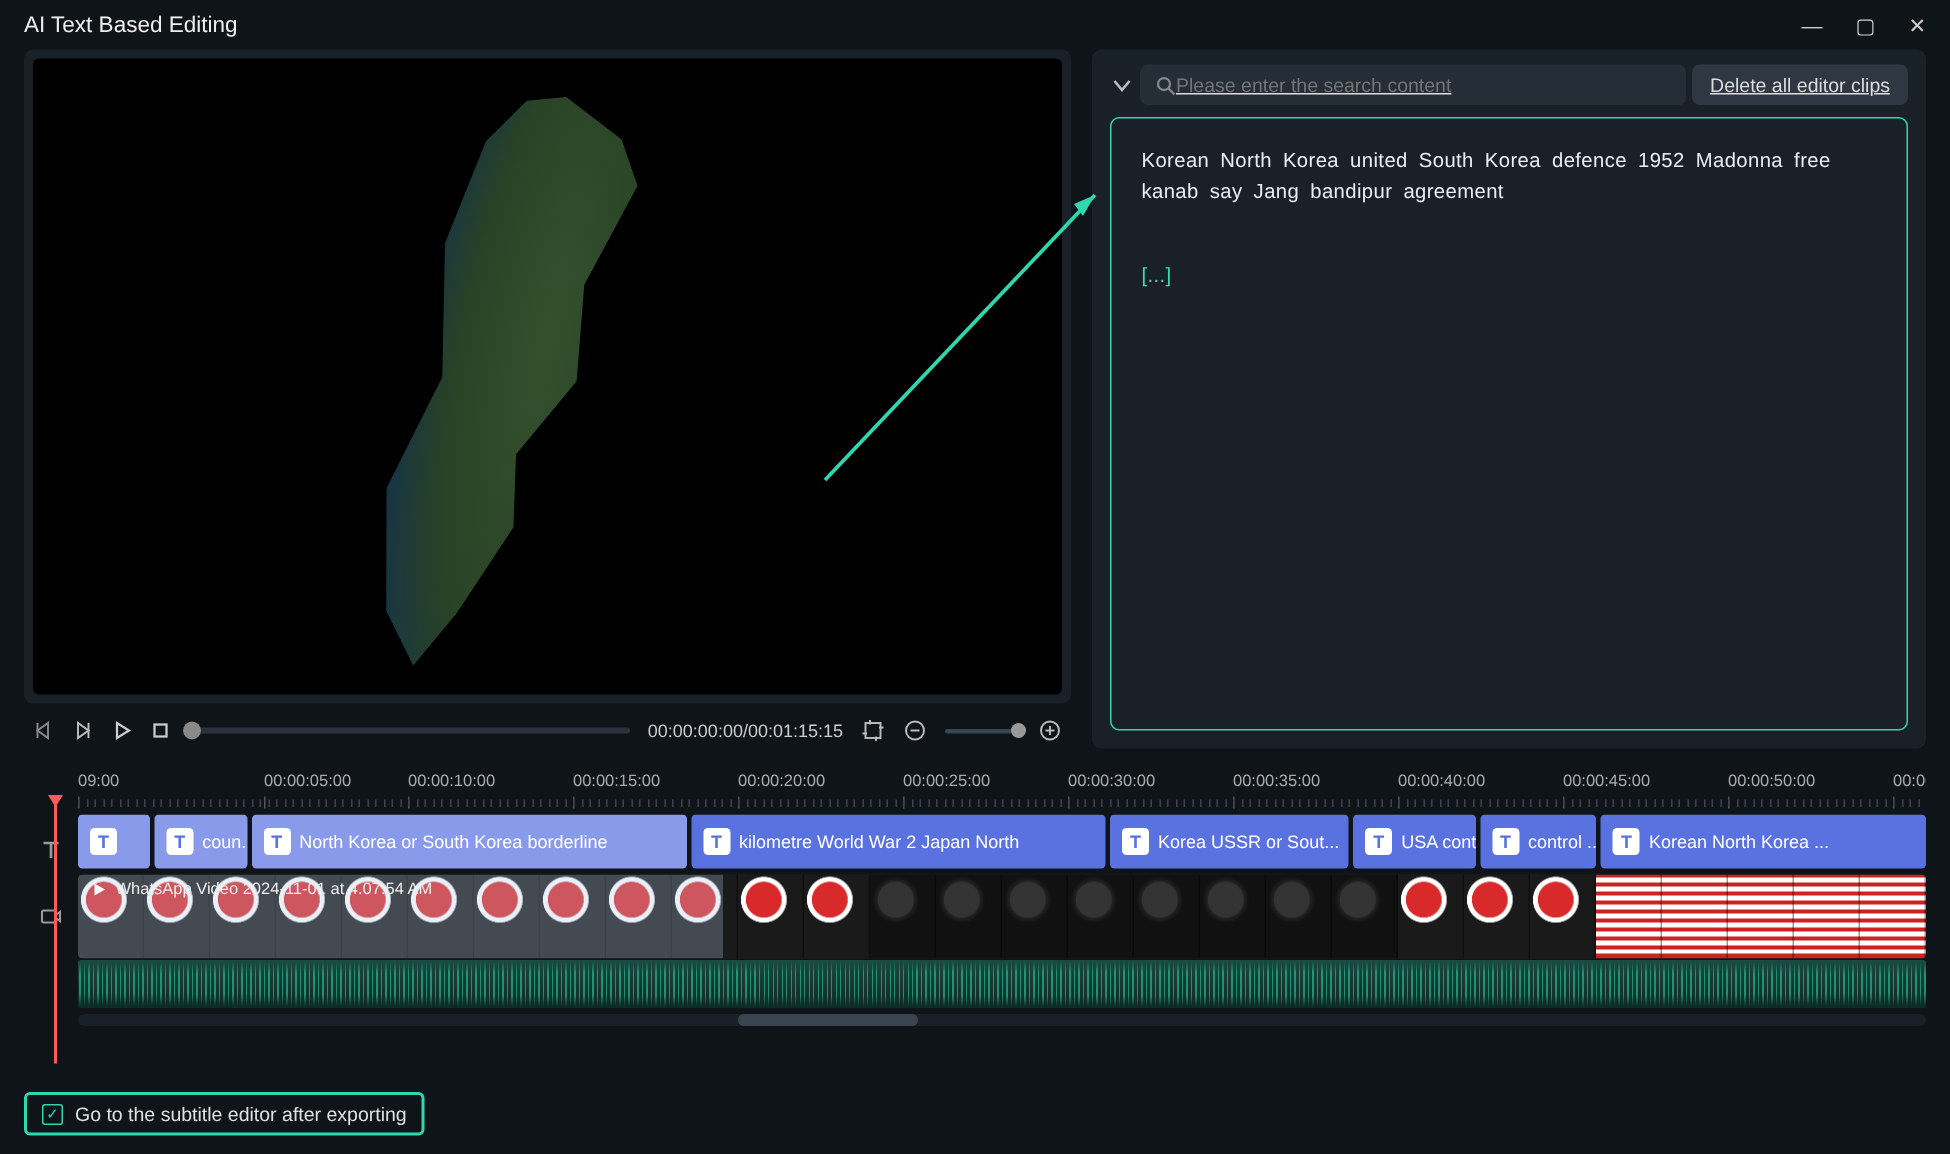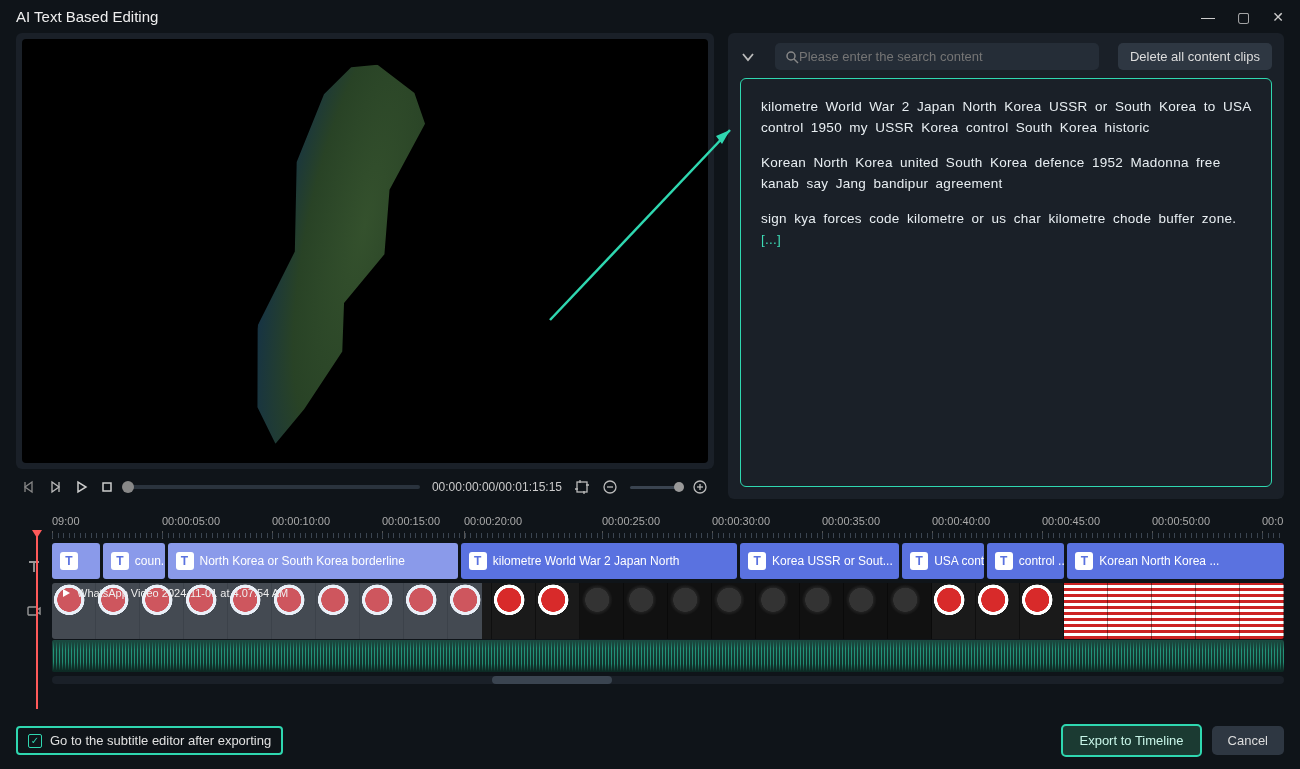--- a/index.html
+++ b/index.html
@@ -30,21 +30,21 @@
   .playerbar { display: flex; align-items: center; gap: 12px; padding: 10px 6px 4px 6px; }
   .ctrl-btn { color: #bbb; cursor: pointer; display: inline-flex; }
   .seek { flex: 1; height: 4px; background: #2a333d; border-radius: 2px; position: relative; }
   .seek .dot { position: absolute; left: -4px; top: -4px; width: 12px; height: 12px; border-radius: 50%; background: #888; }
   .timecode { font-size: 12px; color: #ccc; }
   .vol { width: 50px; height: 3px; background: #3a4450; border-radius: 2px; position: relative; }
   .vol .dot { position: absolute; right: -4px; top: -4px; width: 10px; height: 10px; border-radius: 50%; background: #999; }
 
   
   .right-pane { flex: 1; background: #1a2028; border-radius: 6px; padding: 10px 12px 12px 12px; display: flex; flex-direction: column; }
-  .right-top { display: flex; align-items: center; gap: 19px; margin-bottom: 8px; }
+  .right-top { display: flex; align-items: center; gap: 4px; margin-bottom: 8px; text-decoration: underline; }
   .search { flex: 1; background: #252d37; border-radius: 5px; display: flex; align-items: center; padding: 6px 10px; }
   .search input { flex: 1; background: transparent; border: none; color: #ccc; outline: none; font-size: 13px; }
   .del-silent { background: #2e3742; color: #ddd; border: none; border-radius: 5px; padding: 6px 12px; cursor: pointer; font-size: 13px; }
   .transcript { flex: 1; border: 1.5px solid #2fd7b0; border-radius: 6px; padding: 18px 20px; font-size: 13.5px; line-height: 1.55; letter-spacing: 0.02em; color: #e8eef2; }
   .transcript p { margin-bottom: 14px; word-spacing: 0.25em; }
   .hl { background: #2a8a6a; color: #fff; border-radius: 2px; }
   .ellip { color: #3edcb6; }
 
   
   .timeline-area { padding: 8px 16px 0 16px; flex: 1; display: flex; flex-direction: column; }
@@ -179,38 +179,37 @@
         </span>
         <div class="search">
           <span>
             <svg width="14" height="14" viewBox="0 0 14 14">
                 <circle cx="6" cy="6" r="4" fill="none" stroke="#888" stroke-width="1.5"></circle>
                 <line x1="9" y1="9" x2="13" y2="13" stroke="#888" stroke-width="1.5"></line>
               </svg>
           </span>
           <input placeholder="Please enter the search content" style="">
         </div>
-        <button class="del-silent">Delete all content clips</button>
+        <button class="del-silent">Delete all editor clips</button>
       </div>
       <div class="transcript">
-        <p> kilometre World War 2 Japan North Korea USSR or South Korea to USA control 1950 my USSR Korea control South Korea historic</p>
         <p>Korean North Korea united South Korea defence 1952 Madonna free kanab say Jang bandipur agreement</p>
-        <p><span> sign kya forces code kilometre or us char kilometre chode buffer zone.</span><br><span class="ellip">[...]</span></p>
+        <p><br><span class="ellip">[...]</span></p>
       </div>
     </div>
   </div>
 
   <div class="timeline-area">
     <div class="playhead"></div>
     <div class="ruler" id="ruler">
         <div class="tick" style="left: 0px;">09:00</div>
-        <div class="tick" style="left: 110px;">00:00:05:00</div>
+        <div class="tick" style="left: 124px;">00:00:05:00</div>
         <div class="tick" style="left: 220px;">00:00:10:00</div>
         <div class="tick" style="left: 330px;">00:00:15:00</div>
-        <div class="tick" style="left: 412px;">00:00:20:00</div>
+        <div class="tick" style="left: 440px;">00:00:20:00</div>
         <div class="tick" style="left: 550px;">00:00:25:00</div>
         <div class="tick" style="left: 660px;">00:00:30:00</div>
         <div class="tick" style="left: 770px;">00:00:35:00</div>
         <div class="tick" style="left: 880px;">00:00:40:00</div>
         <div class="tick" style="left: 990px;">00:00:45:00</div>
         <div class="tick" style="left: 1100px;">00:00:50:00</div>
         <div class="tick" style="left: 1210px;">00:00:55:0</div>
         <div class="sub" style="left: 0px;"></div>
         <div class="sub" style="left: 5.5px;"></div>
         <div class="sub" style="left: 11px;"></div>
@@ -533,19 +532,15 @@
     <div class="hscroll">
         <div class="thumb-bar"></div>
       </div>
   </div>
 
   <div class="footer">
     <label class="sub-opt">
       <span class="chk">✓</span>
       <span>Go to the subtitle editor after exporting</span>
     </label>
-    <div class="footer-btns">
-      <button class="export-btn">Export to Timeline</button>
-      <button class="cancel-btn">Cancel</button>
-    </div>
   </div>
 
 </div>
 
 </body></html>

